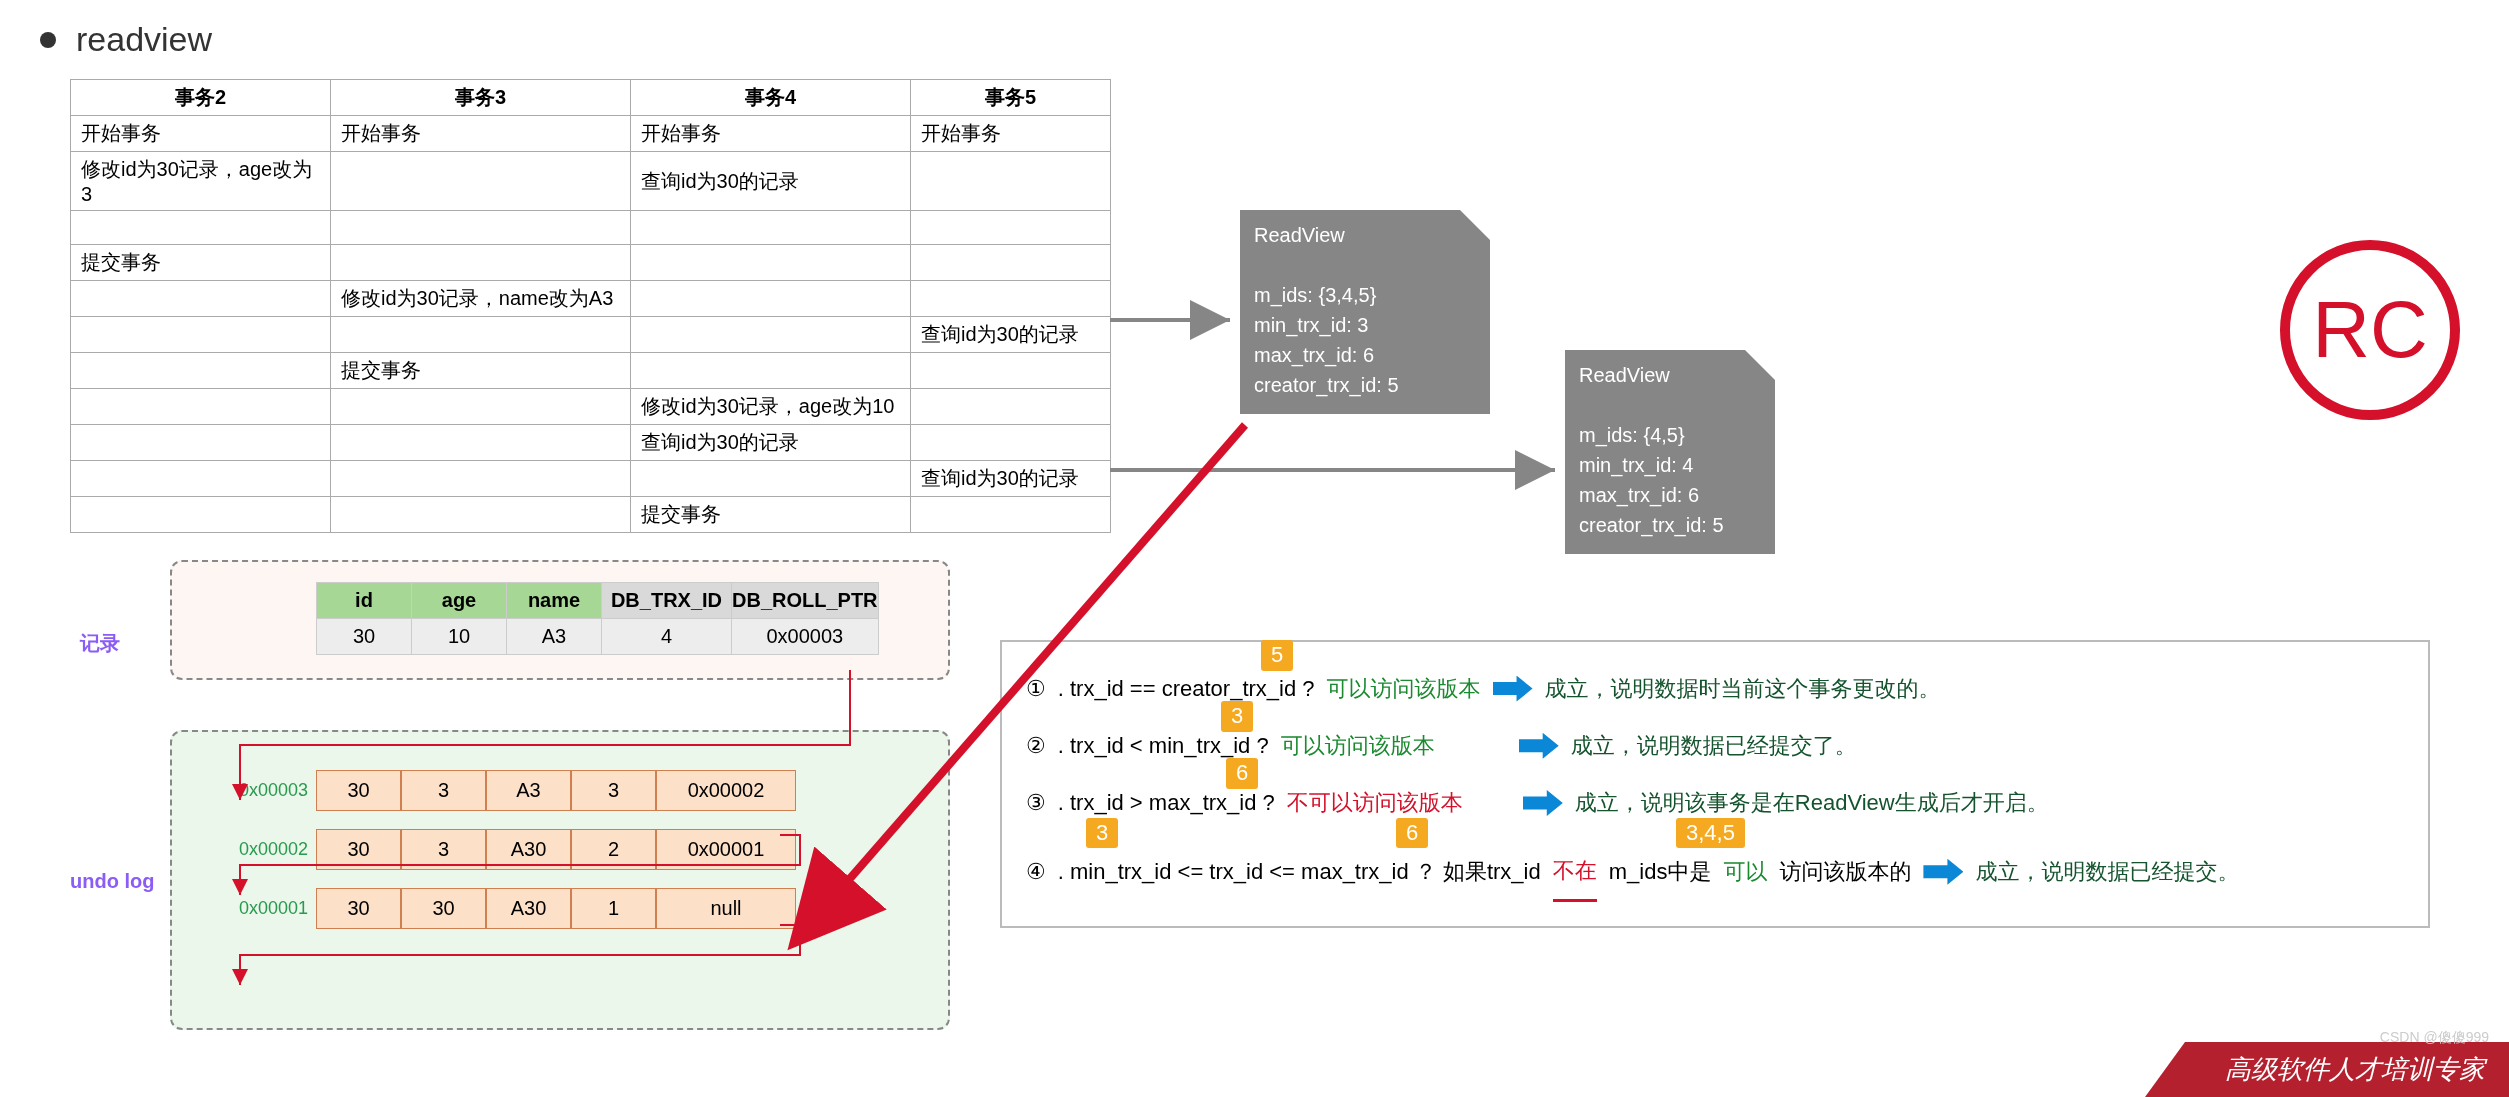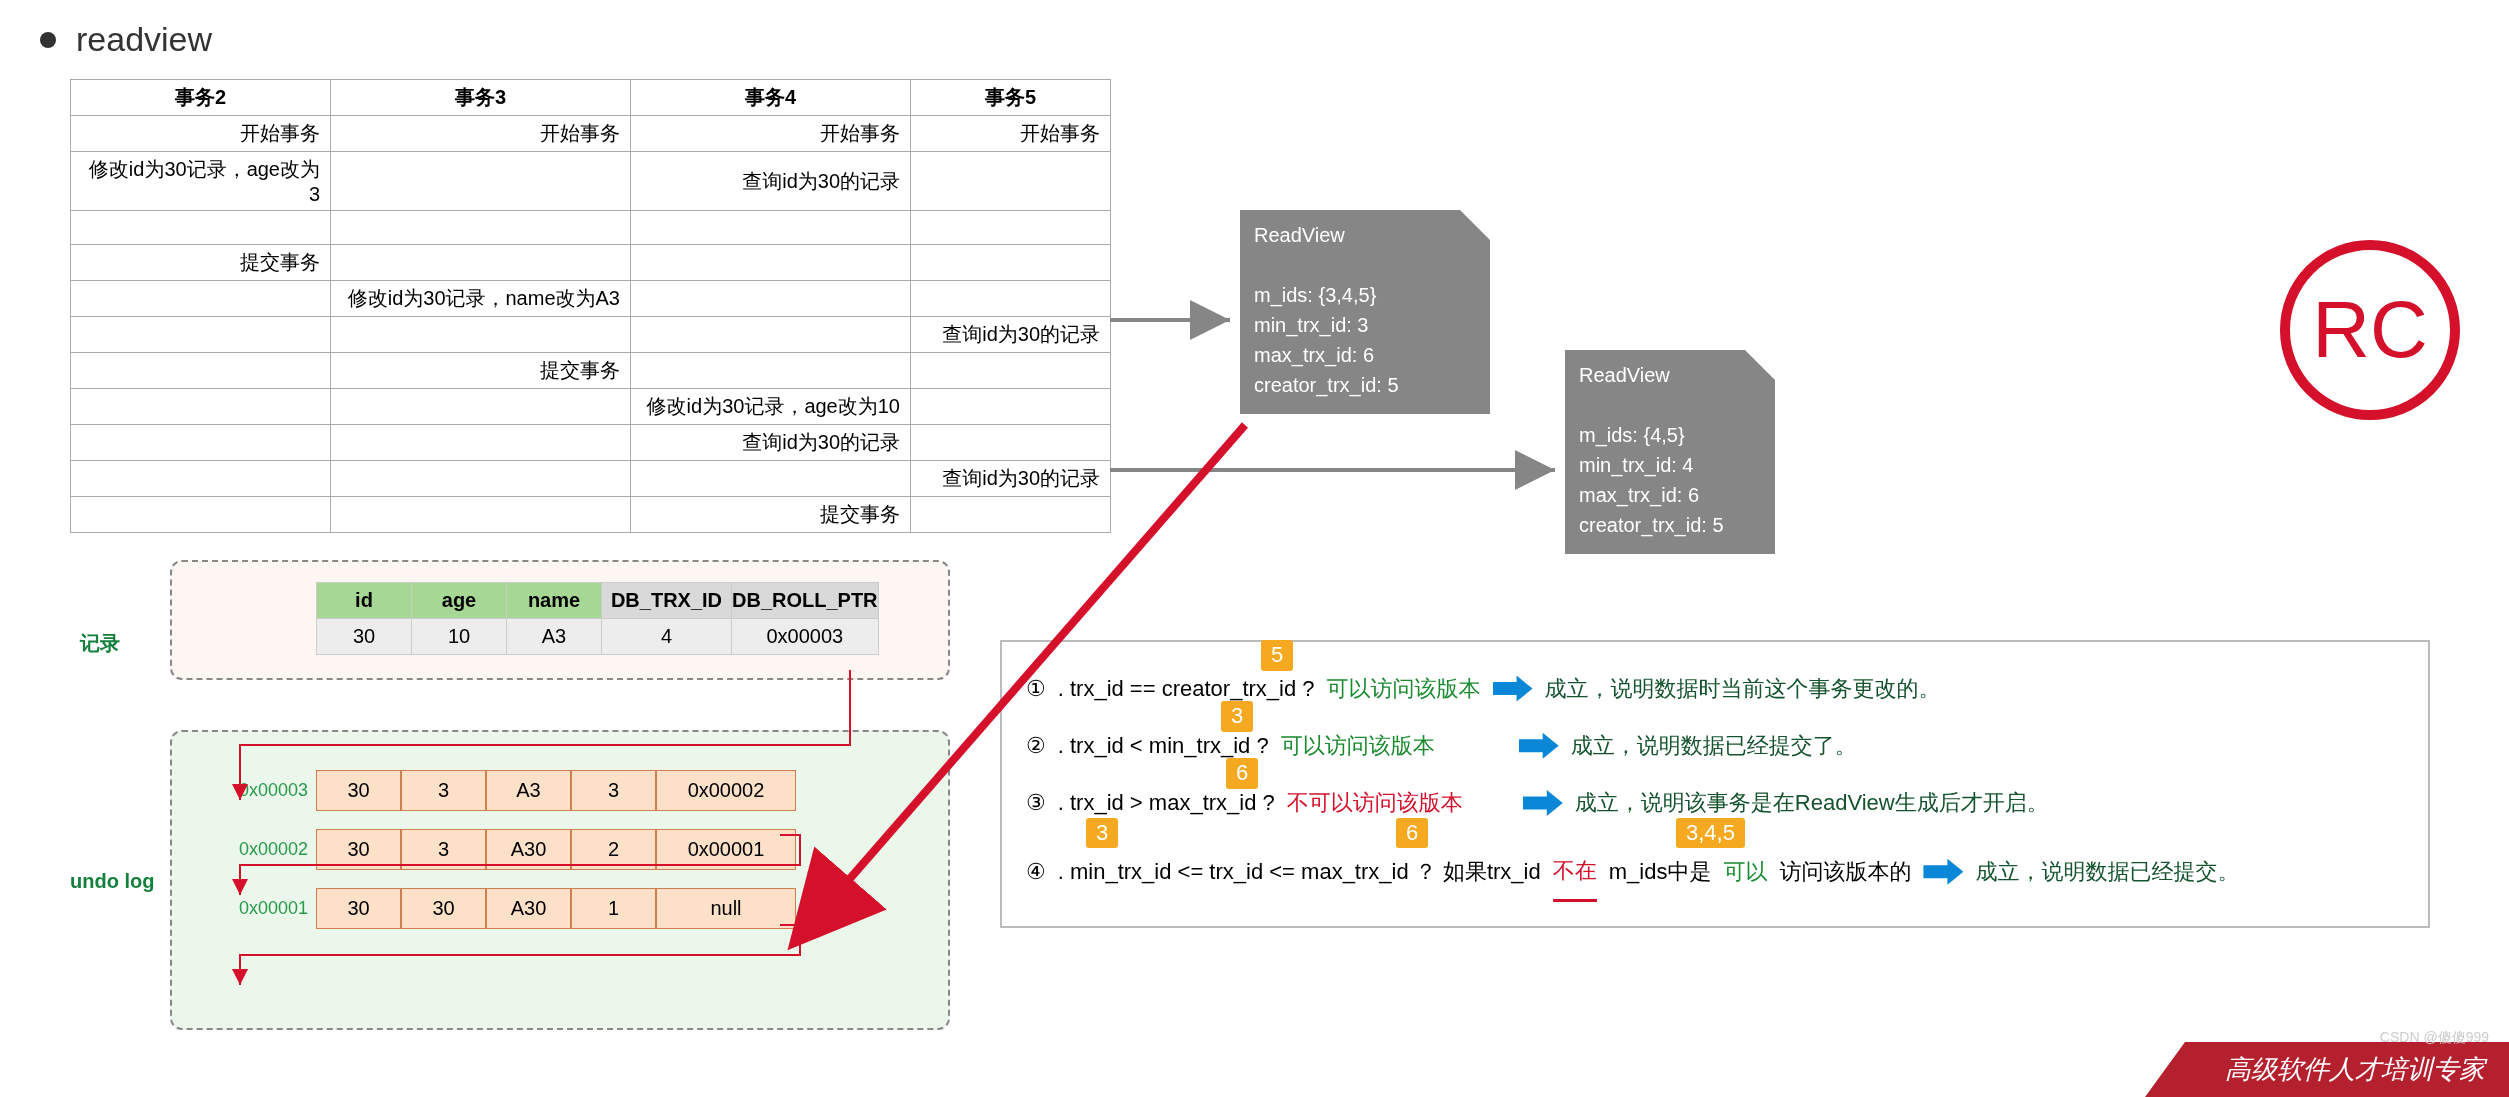--- a/index.html
+++ b/index.html
@@ -14,21 +14,21 @@
   }
   .title-row { display: flex; align-items: center; gap: 20px; margin-bottom: 20px; }
   .bullet { width: 16px; height: 16px; border-radius: 50%; background: #333; }
   .title { font-size: 34px; color: #333; }
 
   .trx-table { border-collapse: collapse; margin-left: 30px; }
   .trx-table th, .trx-table td {
     border: 1px solid #aaa;
     padding: 4px 10px;
     font-size: 20px;
-    text-align: right;
+    text-align: left;
     height: 34px;
   }
   .trx-table th { text-align: center; font-weight: 600; }
   .trx-table th:nth-child(1), .trx-table td:nth-child(1) { width: 260px; }
   .trx-table th:nth-child(2), .trx-table td:nth-child(2) { width: 300px; }
   .trx-table th:nth-child(3), .trx-table td:nth-child(3) { width: 280px; }
   .trx-table th:nth-child(4), .trx-table td:nth-child(4) { width: 200px; }
 
   .readview-card {
     position: absolute;
@@ -63,21 +63,21 @@
 
   .record-box, .undo-box {
     position: absolute;
     border: 2px dashed #888;
     border-radius: 12px;
     padding: 20px 24px;
   }
   .record-box { top: 560px; left: 170px; width: 780px; height: 120px; background: #fdf6f2; }
   .undo-box { top: 730px; left: 170px; width: 780px; height: 300px; background: #eaf7ea; }
 
-  .label-left { position: absolute; color: #15803d; font-size: 20px; font-weight: 600; }
+  .label-left { position: absolute; color: #8b5cf6; font-size: 20px; font-weight: 600; }
   .lbl-record { top: 630px; left: 80px; }
   .lbl-undo { top: 870px; left: 70px; }
 
   .mini-table { border-collapse: collapse; }
   .mini-table th, .mini-table td {
     border: 1px solid #ccc;
     padding: 6px 0;
     text-align: center;
     font-size: 20px;
   }

